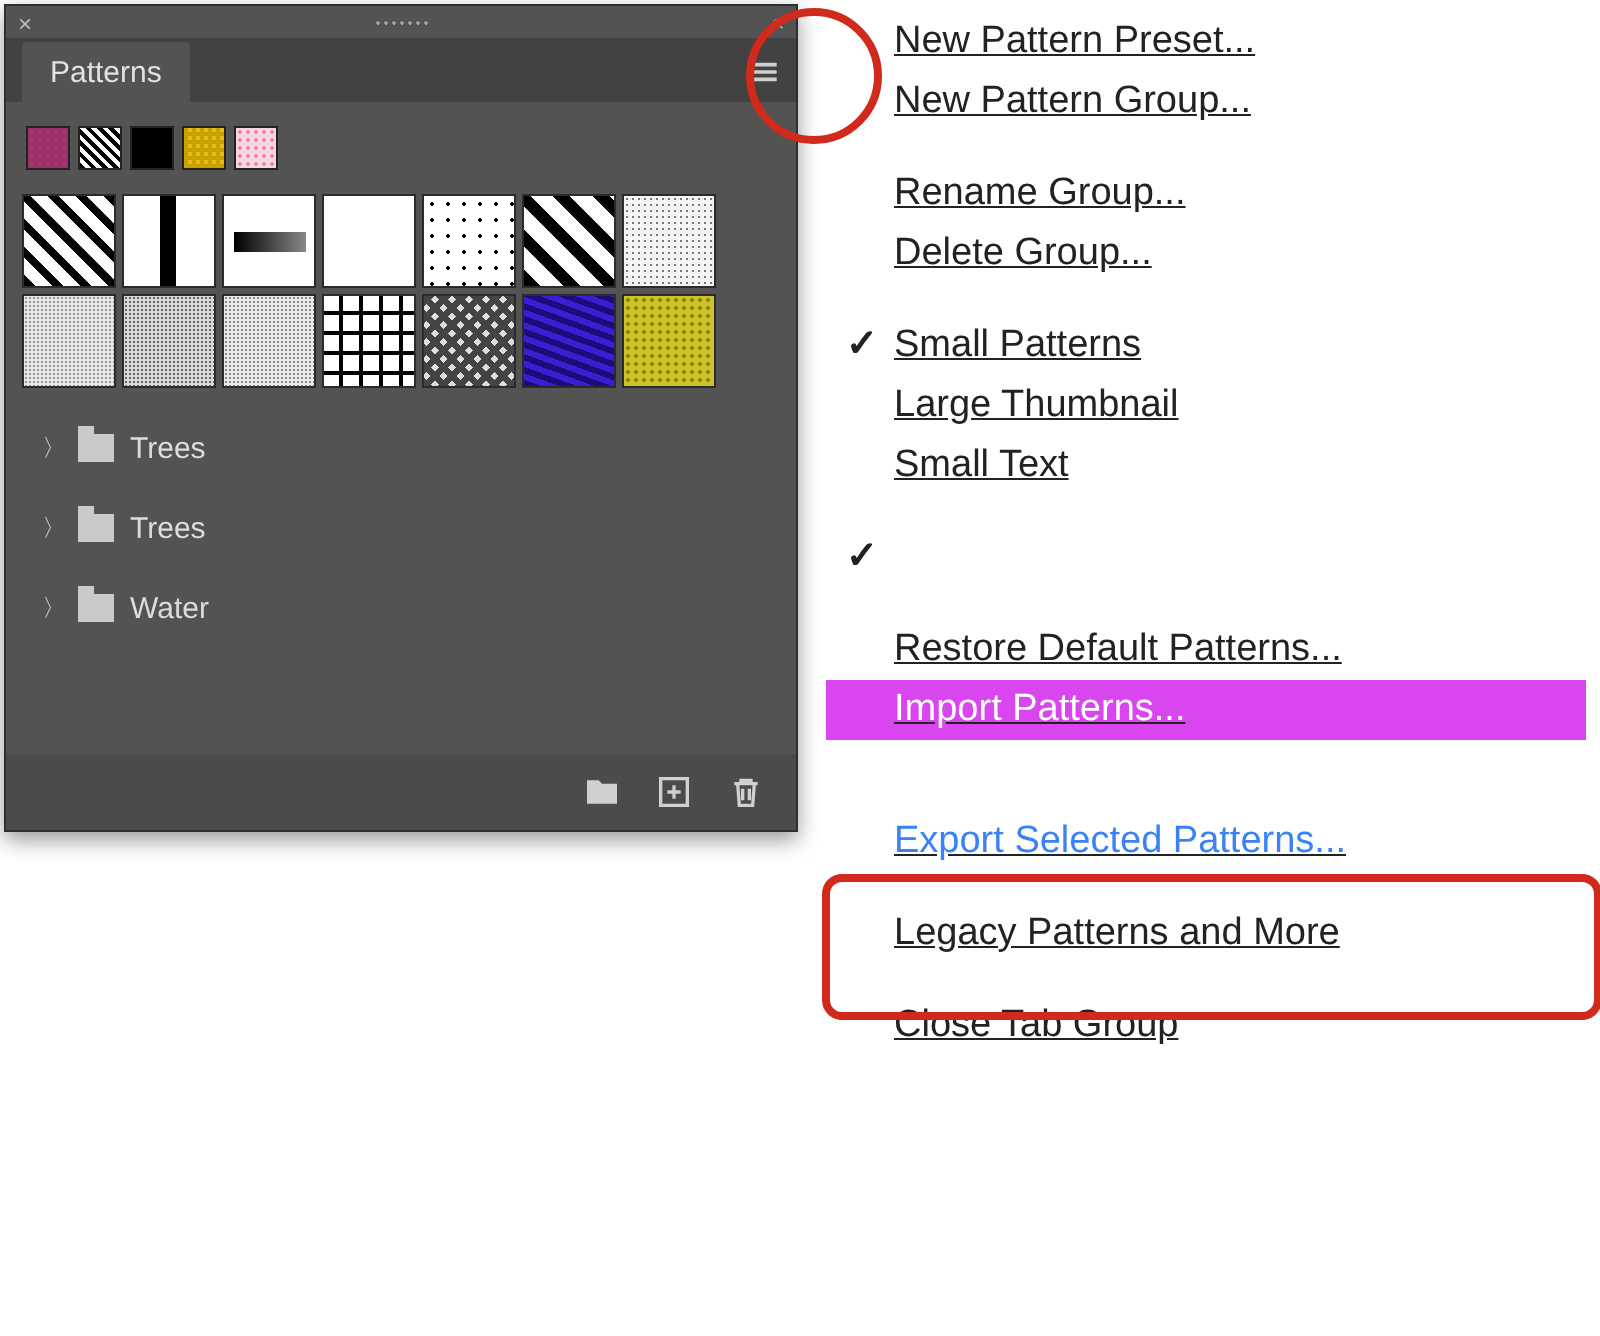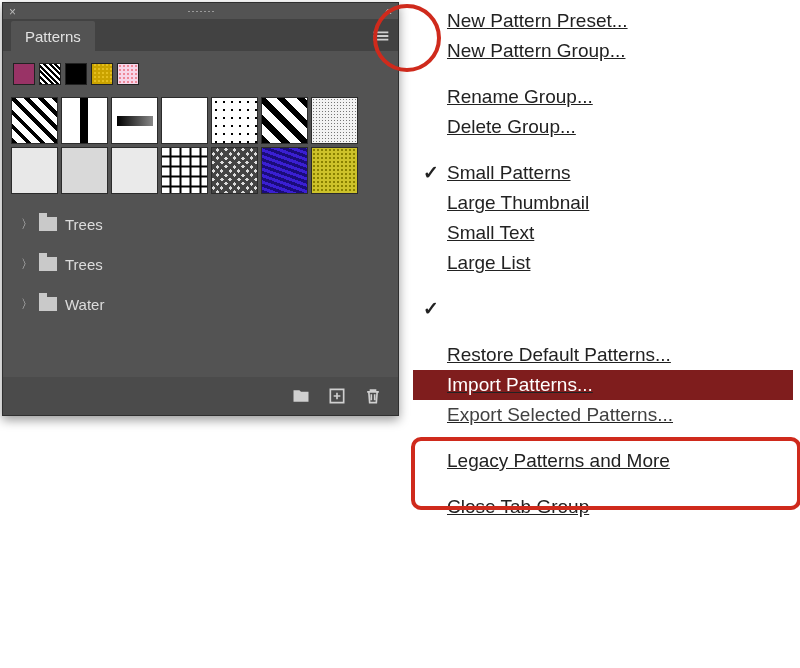--- a/index.html
+++ b/index.html
@@ -188,23 +188,23 @@
     color: #222;
     text-decoration: underline;
   }
   .menu-item {
     height: 30px;
     line-height: 30px;
     padding-left: 34px;
     cursor: default;
     white-space: nowrap;
   }
-  .menu-item.disabled { color: #404040; }
+  .menu-item.disabled { color: #3b82f6; margin-top: 36px; }
   .menu-item.selected {
-    background: #7f1d1d;
+    background: #d946ef;
     color: #fff;
   }
   .menu-sep { height: 16px; }
   .check {
     position: absolute;
     margin-left: -24px;
     font-weight: 600;
   }
 
   
@@ -313,21 +313,20 @@
 <div class="menu" id="menu">
     <div class="menu-item"><span>New Pattern Preset...</span></div>
     <div class="menu-item"><span>New Pattern Group...</span></div>
     <div class="menu-sep"></div>
     <div class="menu-item"><span>Rename Group...</span></div>
     <div class="menu-item"><span>Delete Group...</span></div>
     <div class="menu-sep"></div>
     <div class="menu-item"><span class="check">✓</span><span>Small Patterns</span></div>
     <div class="menu-item"><span>Large Thumbnail</span></div>
     <div class="menu-item"><span>Small Text</span></div>
-    <div class="menu-item"><span>Large List</span></div>
     <div class="menu-sep"></div>
     <div class="menu-item"><span class="check">✓</span></div>
     <div class="menu-sep"></div>
     <div class="menu-item"><span>Restore Default Patterns...</span></div>
     <div class="menu-item selected"><span>Import Patterns...</span></div>
     <div class="menu-item disabled"><span>Export Selected Patterns...</span></div>
     <div class="menu-sep"></div>
     <div class="menu-item"><span>Legacy Patterns and More</span></div>
     <div class="menu-sep"></div>
     <div class="menu-item"><span>Close Tab Group</span></div>

